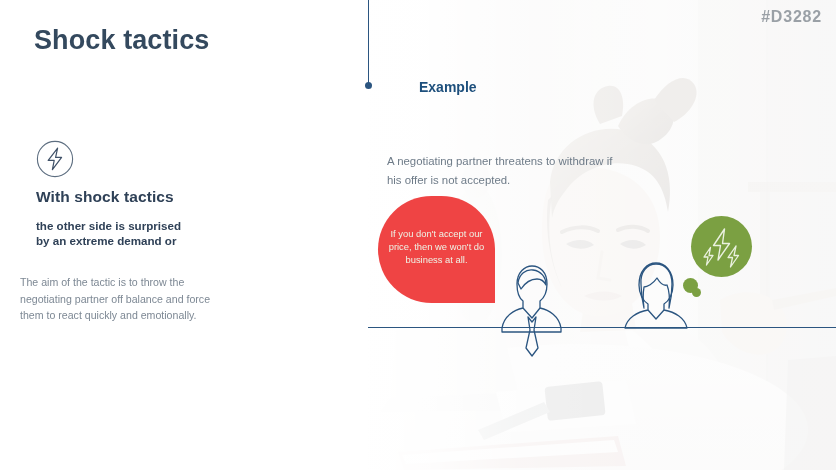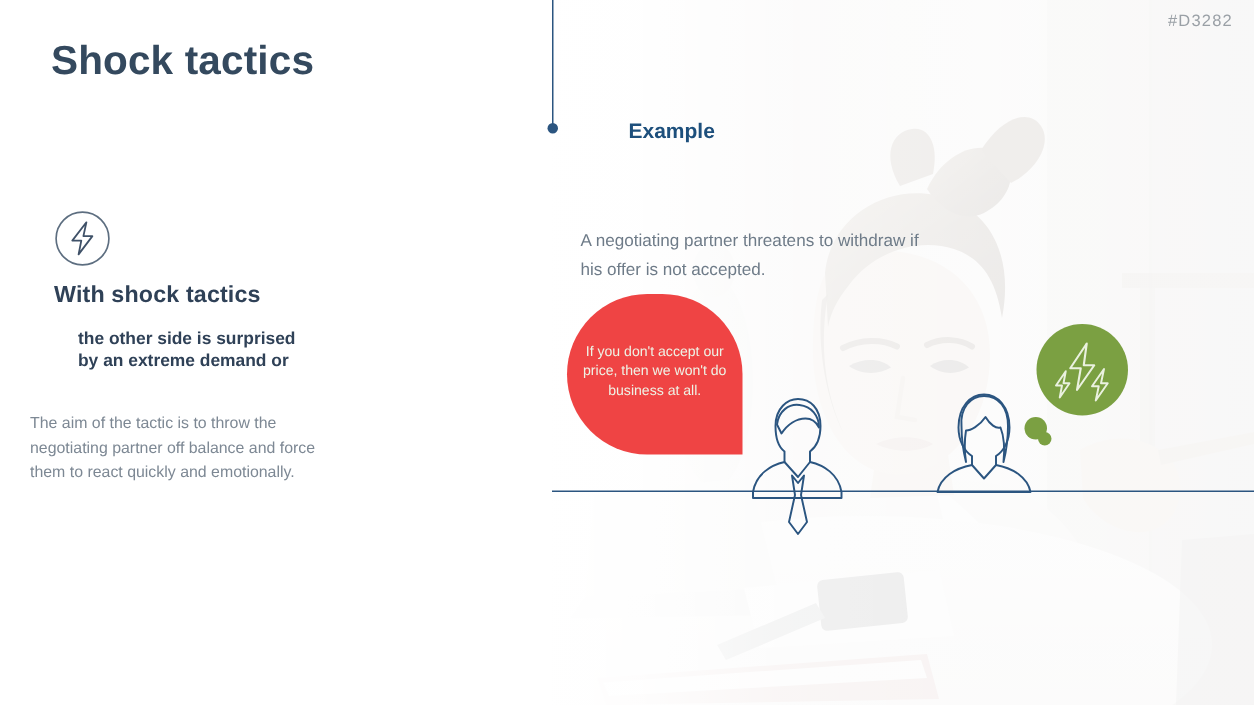--- a/index.html
+++ b/index.html
@@ -52,21 +52,20 @@
   }
   .lead{
     position:absolute;left:36px;top:188px;
     font-size:15.5px;font-weight:700;color:#2f4157;
     letter-spacing:.1px;
   }
   .sub{
     position:absolute;left:36px;top:218px;
     font-size:11.6px;font-weight:700;color:#2f4157;
     line-height:15.2px;
-    margin-left:16px;
   }
   .body-text{
     position:absolute;left:20px;top:274px;
     width:215px;
     font-size:10.6px;font-weight:400;color:#7d8894;
     line-height:16.6px;
   }
 
   
   .vline{
@@ -127,21 +126,21 @@
   }
 
   
   .person{position:absolute;}
   .person-a{left:497px;top:262px;width:68px;height:98px;}
   .person-b{left:620px;top:258px;width:72px;height:72px;}
 
   
   .idcode{
     position:absolute;right:14px;top:8px;
-    font-size:11px;color:#9aa0a6;letter-spacing:.8px;
+    font-size:16px;color:#9aa0a6;letter-spacing:.8px;font-weight:bold;
   }
 </style>
 </head>
 <body>
 
 <div class="slide">
 
   <div class="photo-wrap">
     <div class="photo">
       <svg viewBox="0 0 468 470" preserveAspectRatio="xMidYMid slice">

